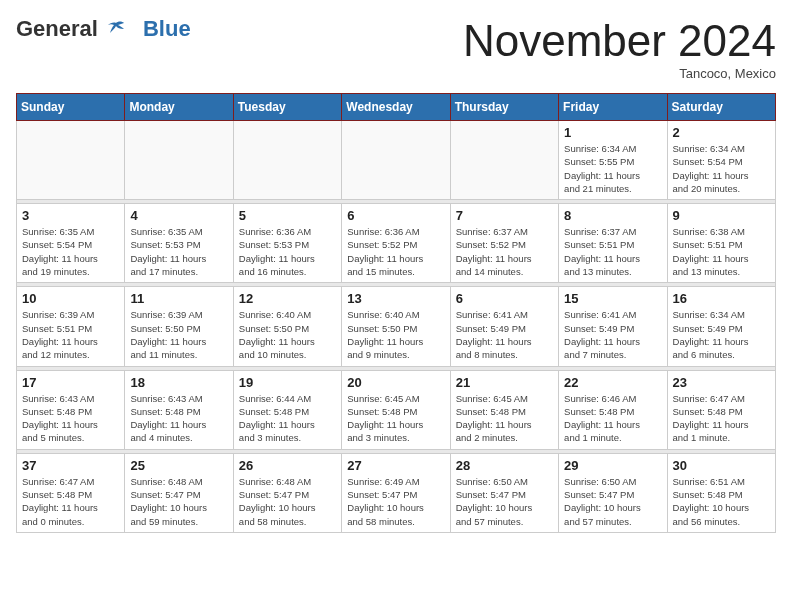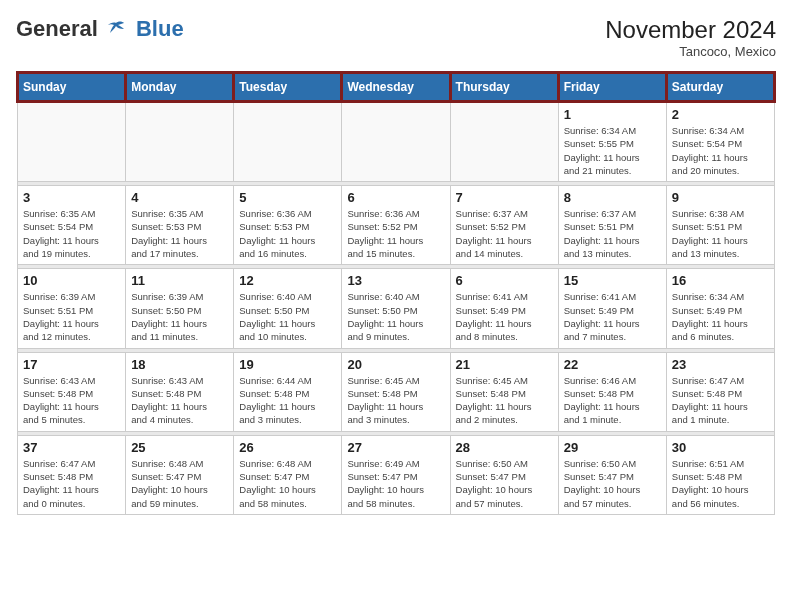--- a/index.html
+++ b/index.html
@@ -18,39 +18,39 @@
     }
     .logo {
       display: flex;
       flex-direction: column;
       align-items: flex-start;
     }
     .title-section {
       text-align: right;
     }
     .month-title {
-      font-size: 24px;
+      font-size: 44px;
       font-weight: normal;
       color: #222;
     }
     .location-title {
       font-size: 13px;
       color: #444;
     }
     .calendar {
       width: 100%;
       border-collapse: collapse;
     }
     .calendar th {
       background: #2c6fad;
       color: #fff;
       font-size: 12px;
       padding: 6px 4px;
       text-align: left;
-      border: 3px solid #7f1d1d;
+      border: 1px solid #7f1d1d;
     }
     .calendar td {
       border: 1px solid #ccc;
       vertical-align: top;
       padding: 4px 5px;
       width: calc(100% / 7);
       min-height: 80px;
       font-size: 10px;
       color: #333;
     }
@@ -79,21 +79,21 @@
 
 <div class="header">
   <div class="logo">
     <div class="logo-wrapper">
       <div style="display:flex; align-items:center; gap:8px;">
         <span style="font-size:22px;font-weight:bold;color:#333;">General</span>
         <svg width="20" height="20" viewBox="0 0 20 20">
           <path d="M10 4 C12 2, 16 2, 18 4 C16 5, 14 5, 12 6 C14 7, 16 8, 18 10 C14 10, 11 9, 10 7 C9 9, 6 12, 4 14 C5 11, 6 8, 8 6 C6 5, 4 5, 2 6 C4 4, 8 3, 10 4Z" fill="#2c6fad"></path>
         </svg>
       </div>
-      <span style="font-size:22px;font-weight:bold;color:#2c6fad;margin-left:6px;">Blue</span>
+      <span style="font-size:22px;font-weight:bold;color:#2c6fad;margin-left:13px;">Blue</span>
     </div>
   </div>
   <div class="title-section">
     <div class="month-title">November 2024</div>
     <div class="location-title">Tancoco, Mexico</div>
   </div>
 </div>
 
 <table class="calendar">
   <thead>

